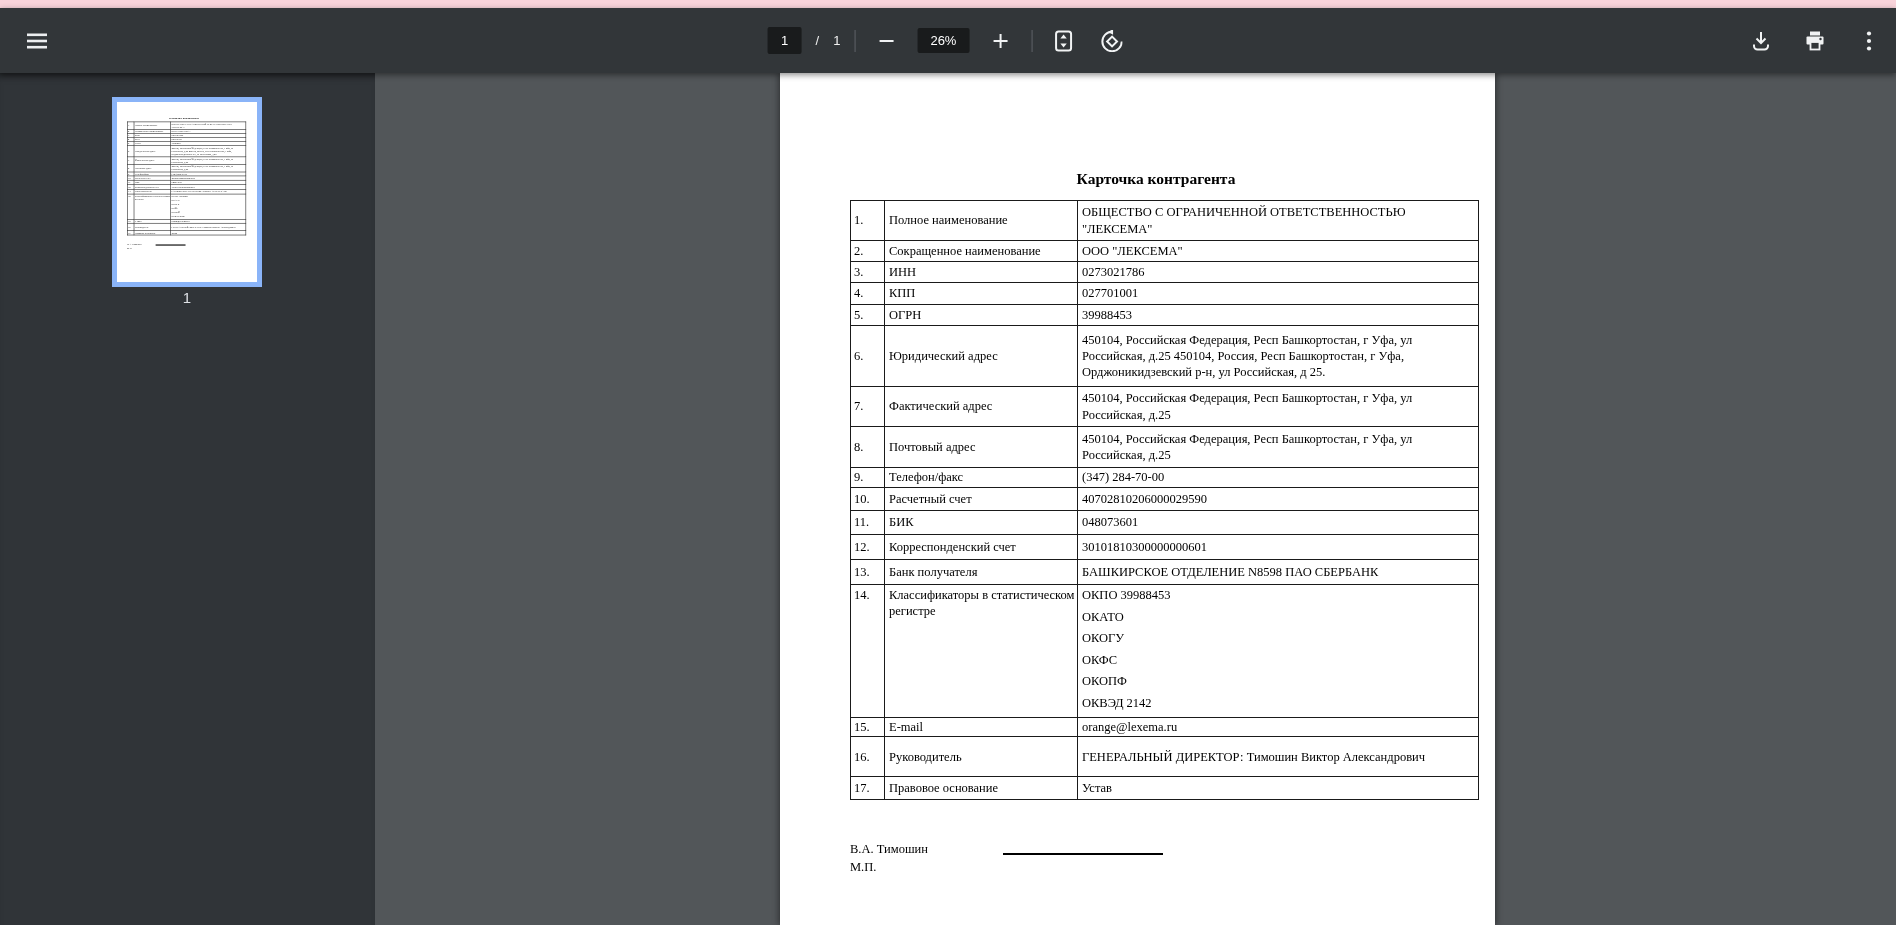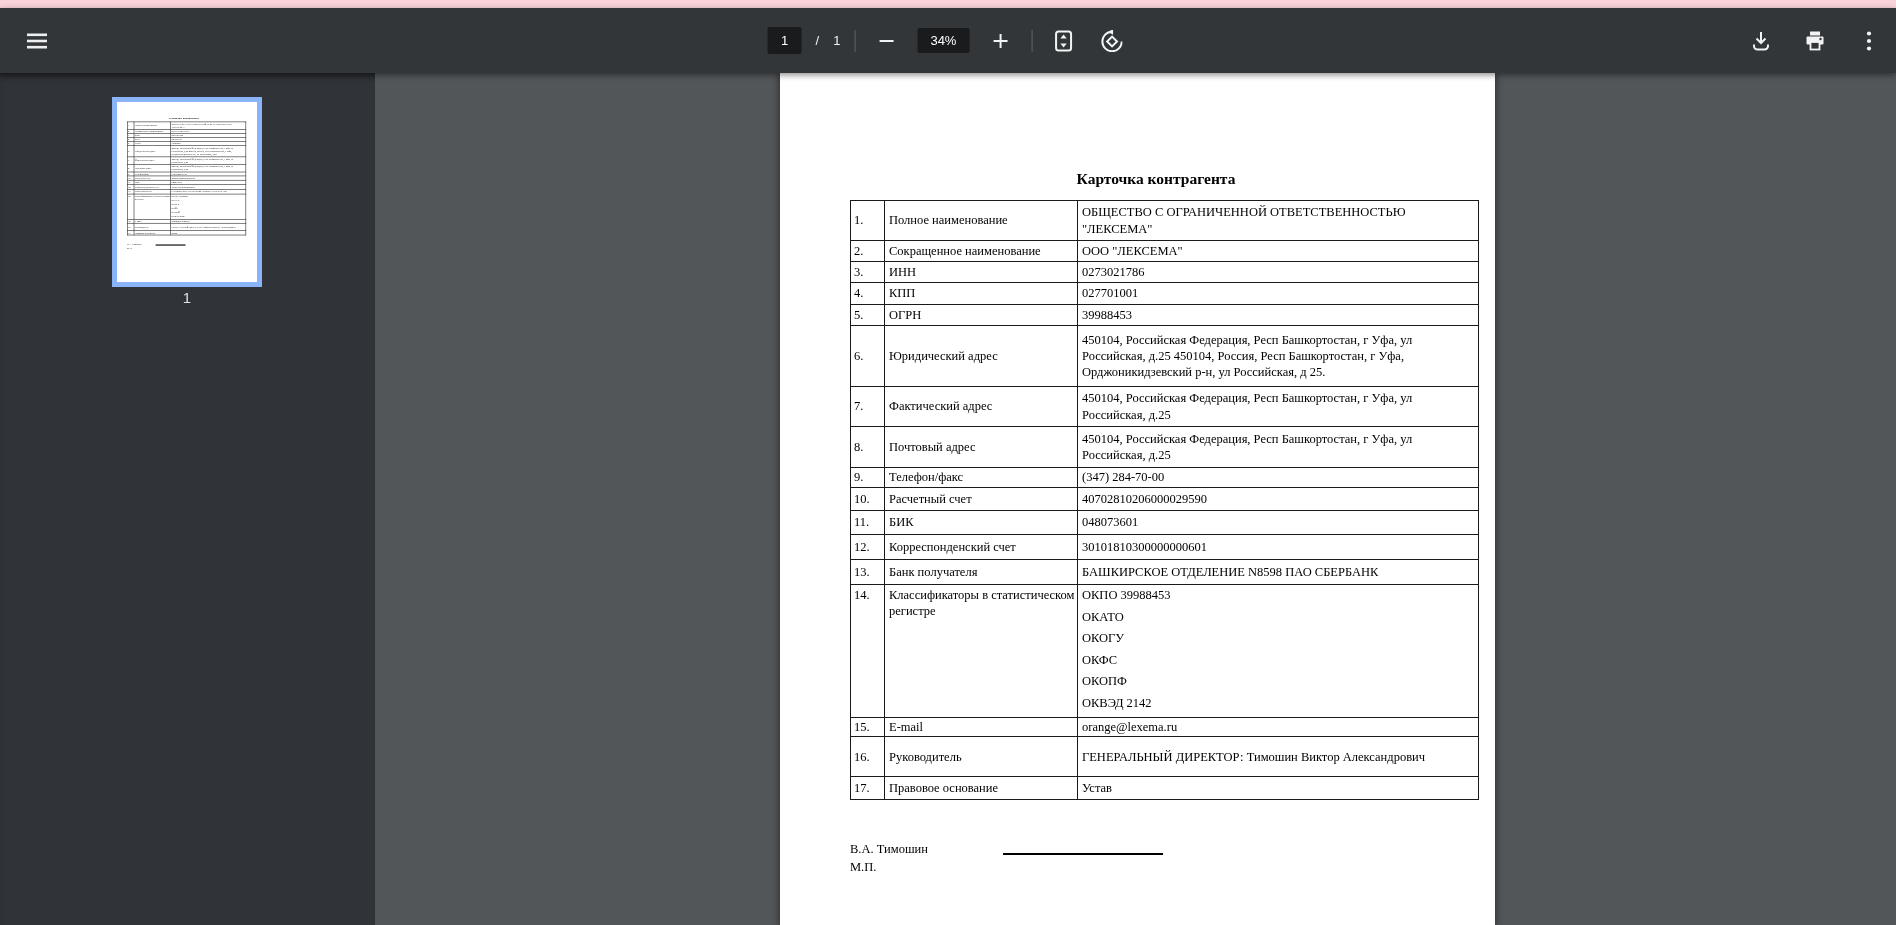--- a/index.html
+++ b/index.html
@@ -73,21 +73,21 @@
   <div class="tb-center">
     <input class="chip" id="page-input" value="1" style="">
     <span class="tb-text">/</span>
     <span class="tb-text">1</span>
     <div class="vsep"></div>
     <div class="icon-btn">
       <svg class="ic" width="18" height="18" viewBox="0 0 18 18">
         <line x1="2" y1="9" x2="16" y2="9" stroke="#f1f3f4" stroke-width="2"></line>
       </svg>
     </div>
-    <div class="chip zoom-chip">34%</div>
+    <div class="chip zoom-chip">26%</div>
     <div class="icon-btn">
       <svg class="ic" width="18" height="18" viewBox="0 0 18 18">
         <line x1="2" y1="9" x2="16" y2="9" stroke="#f1f3f4" stroke-width="2"></line>
         <line x1="9" y1="2" x2="9" y2="16" stroke="#f1f3f4" stroke-width="2"></line>
       </svg>
     </div>
     <div class="vsep"></div>
     <div class="icon-btn">
       <svg class="ic" width="22" height="22" viewBox="0 0 22 22">
         <rect x="3.5" y="1.5" width="15" height="19" rx="2.5" fill="none" stroke="#f1f3f4" stroke-width="2"></rect>

